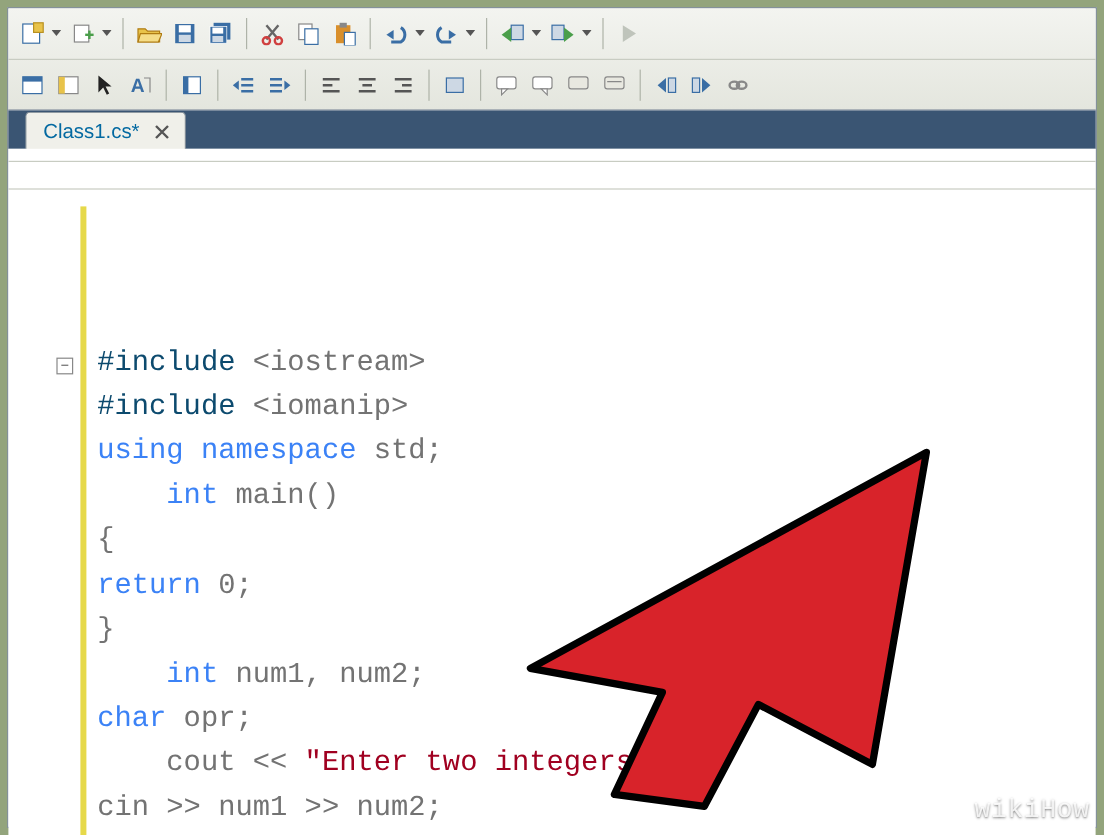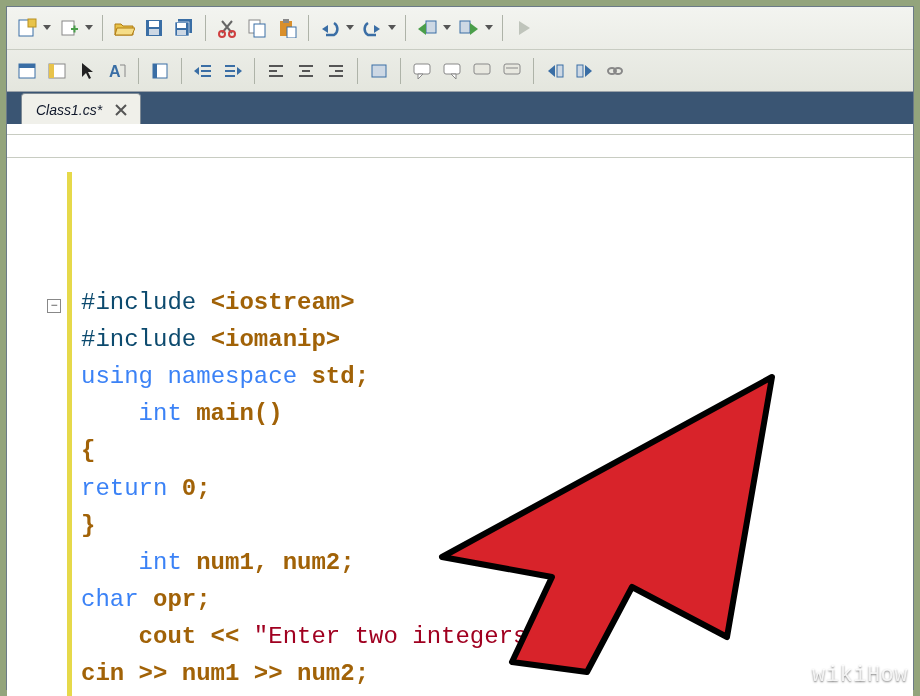--- a/index.html
+++ b/index.html
@@ -51,25 +51,24 @@
   .tab {
     background: #f0f0ea;
     border: 1px solid #7e8a95;
     border-bottom: none;
     border-radius: 4px 4px 0 0;
     height: 32px;
     padding: 0 10px 0 14px;
     display: flex;
     align-items: center;
     gap: 10px;
-    font-size: 14px;
-    color: #0f172a;
+    font-size: 17px;
+    color: #0369a1;
     position: relative;
     top: 1px;
-    font-style: italic;
   }
   .tab-close {
     width: 18px; height: 18px;
     display: inline-flex; align-items: center; justify-content: center;
     cursor: pointer; color: #555;
   }
 
   .client {
     flex: 1;
     background: #fff;
@@ -119,21 +118,21 @@
   .modbar {
     position: absolute;
     left: 0; top: 0; bottom: 0;
     width: 5px;
     background: #e6d94a;
   }
   .code-inner { position: relative; padding-left: 10px; }
   .kw { color: #3b82f6; }
   .str { color: #a00020; }
   .pre { color: #0c4a6e; }
-  .txt { color: #a16207; font-weight: bold; }
+  .txt { color: #737373; }
 
   .big-arrow {
     position: absolute;
     left: 410px; top: 190px;
     pointer-events: none;
   }
 
   .watermark {
     position: absolute;
     right: 12px; bottom: 8px;

